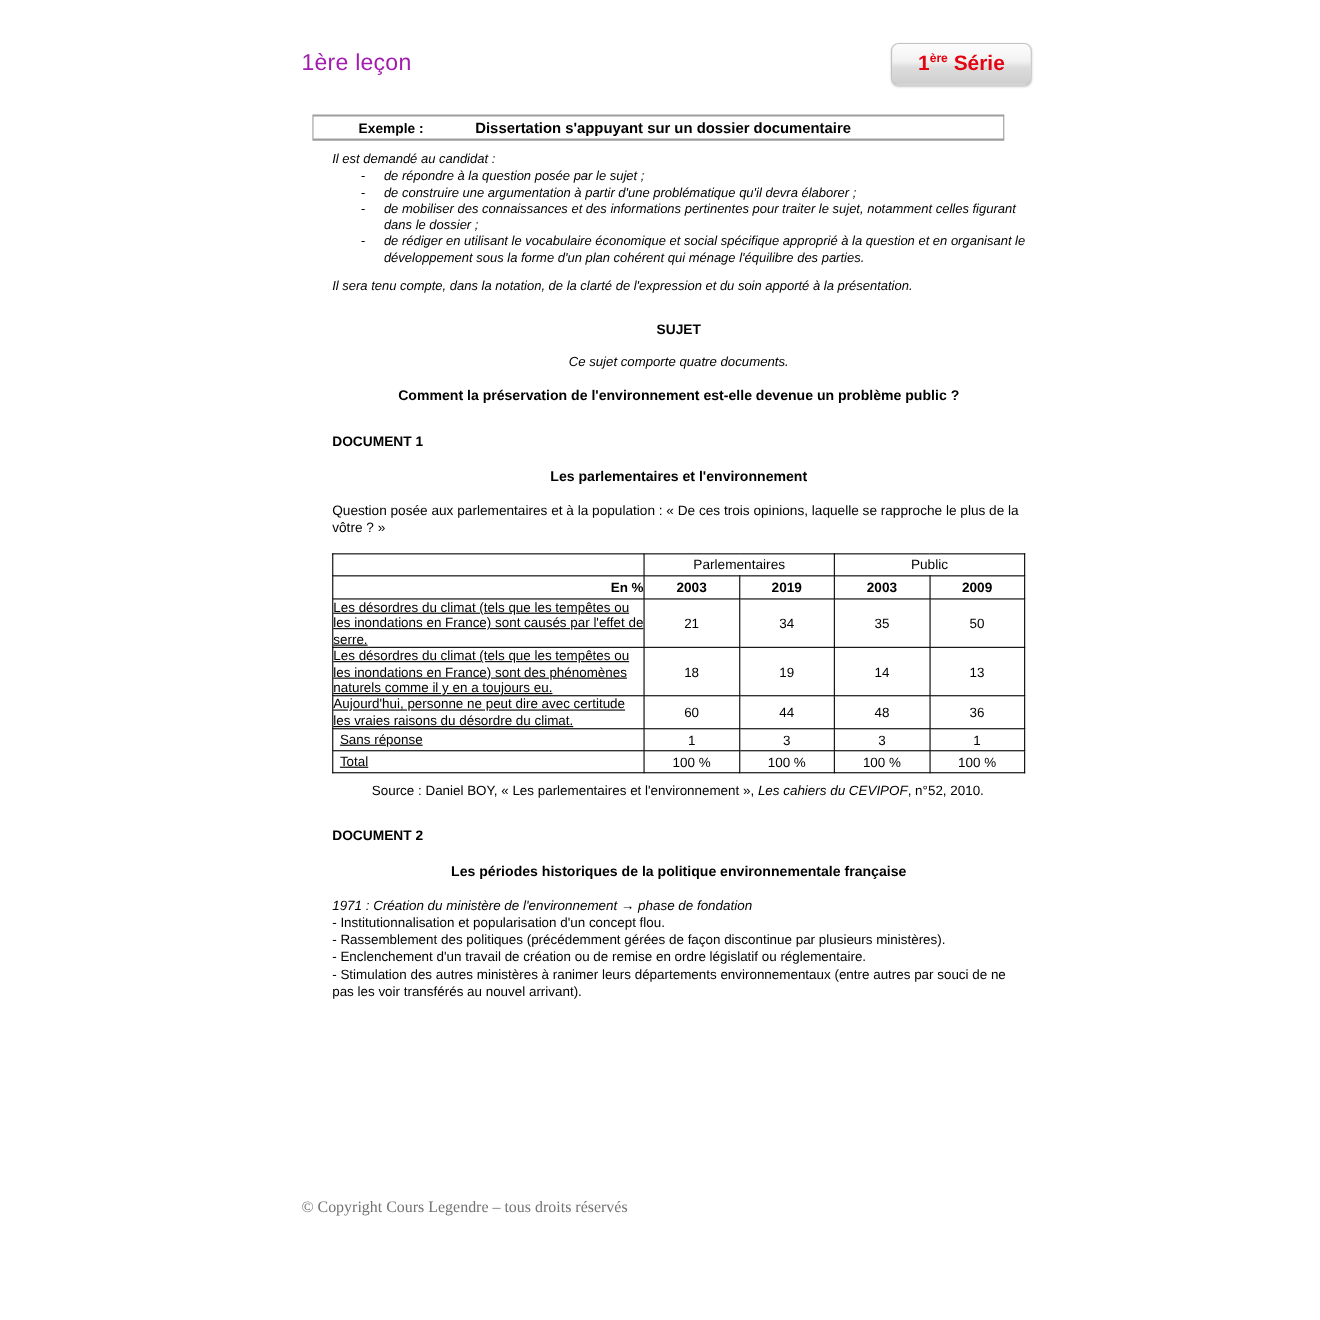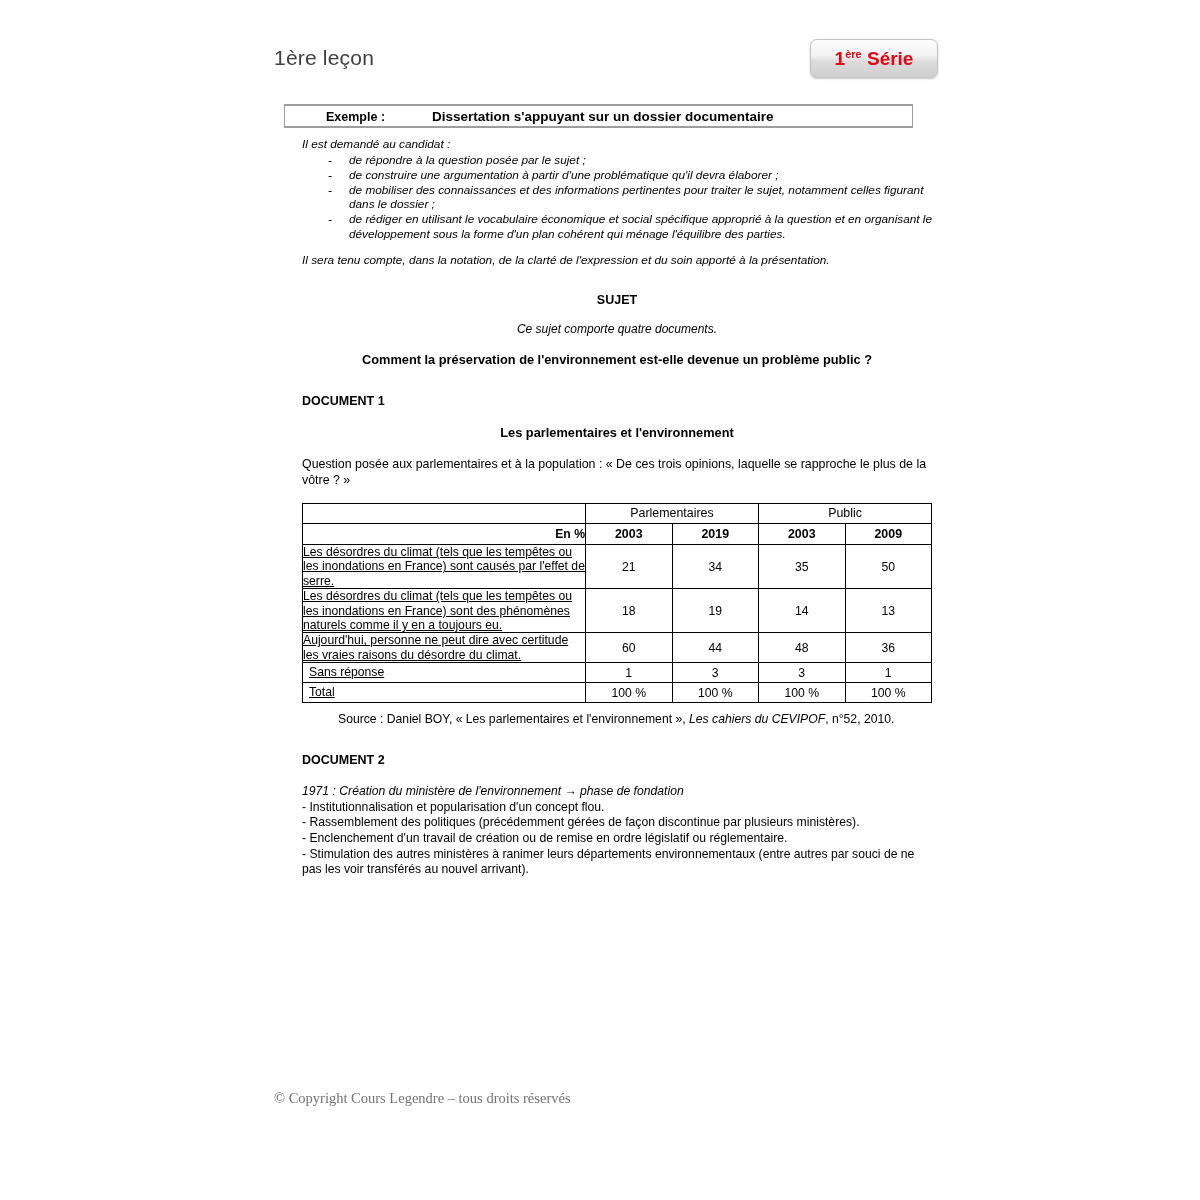--- a/index.html
+++ b/index.html
@@ -27,21 +27,21 @@
     left: 0;
     top: 42px;
     width: 1200px;
     height: 48px;
   }
   .lesson-title {
     position: absolute;
     left: 274px;
     top: 4px;
     font-size: 21px;
-    color: #404040;
+    color: #a21caf;
     letter-spacing: 0.2px;
     font-family: "Liberation Sans", sans-serif;
     white-space: nowrap;
   }
   .serie-badge {
     position: absolute;
     left: 810px;
     top: -3px;
     width: 126px;
     height: 37px;
@@ -362,20 +362,21 @@
             <td class="val">100 %</td>
             <td class="val">100 %</td>
           </tr>
         </tbody>
       </table>
     </div>
 
     <div class="source-line"><span>Source : Daniel BOY, « Les parlementaires et l'environnement »,</span> <i>Les cahiers du CEVIPOF</i><span>, n°52, 2010.</span></div>
 
     <div class="doc-label">DOCUMENT 2</div>
+    <div class="doc-title">Les périodes historiques de la politique environnementale française</div>
 
     <div class="doc2-body">
       <div class="it-line">1971 : Création du ministère de l'environnement → phase de fondation</div>
       <div>- Institutionnalisation et popularisation d'un concept flou.</div>
       <div>- Rassemblement des politiques (précédemment gérées de façon discontinue par plusieurs ministères).</div>
       <div>- Enclenchement d'un travail de création ou de remise en ordre législatif ou réglementaire.</div>
       <div>- Stimulation des autres ministères à ranimer leurs départements environnementaux (entre autres par souci de ne pas les voir transférés au nouvel arrivant).</div>
     </div>
 
   </div>

